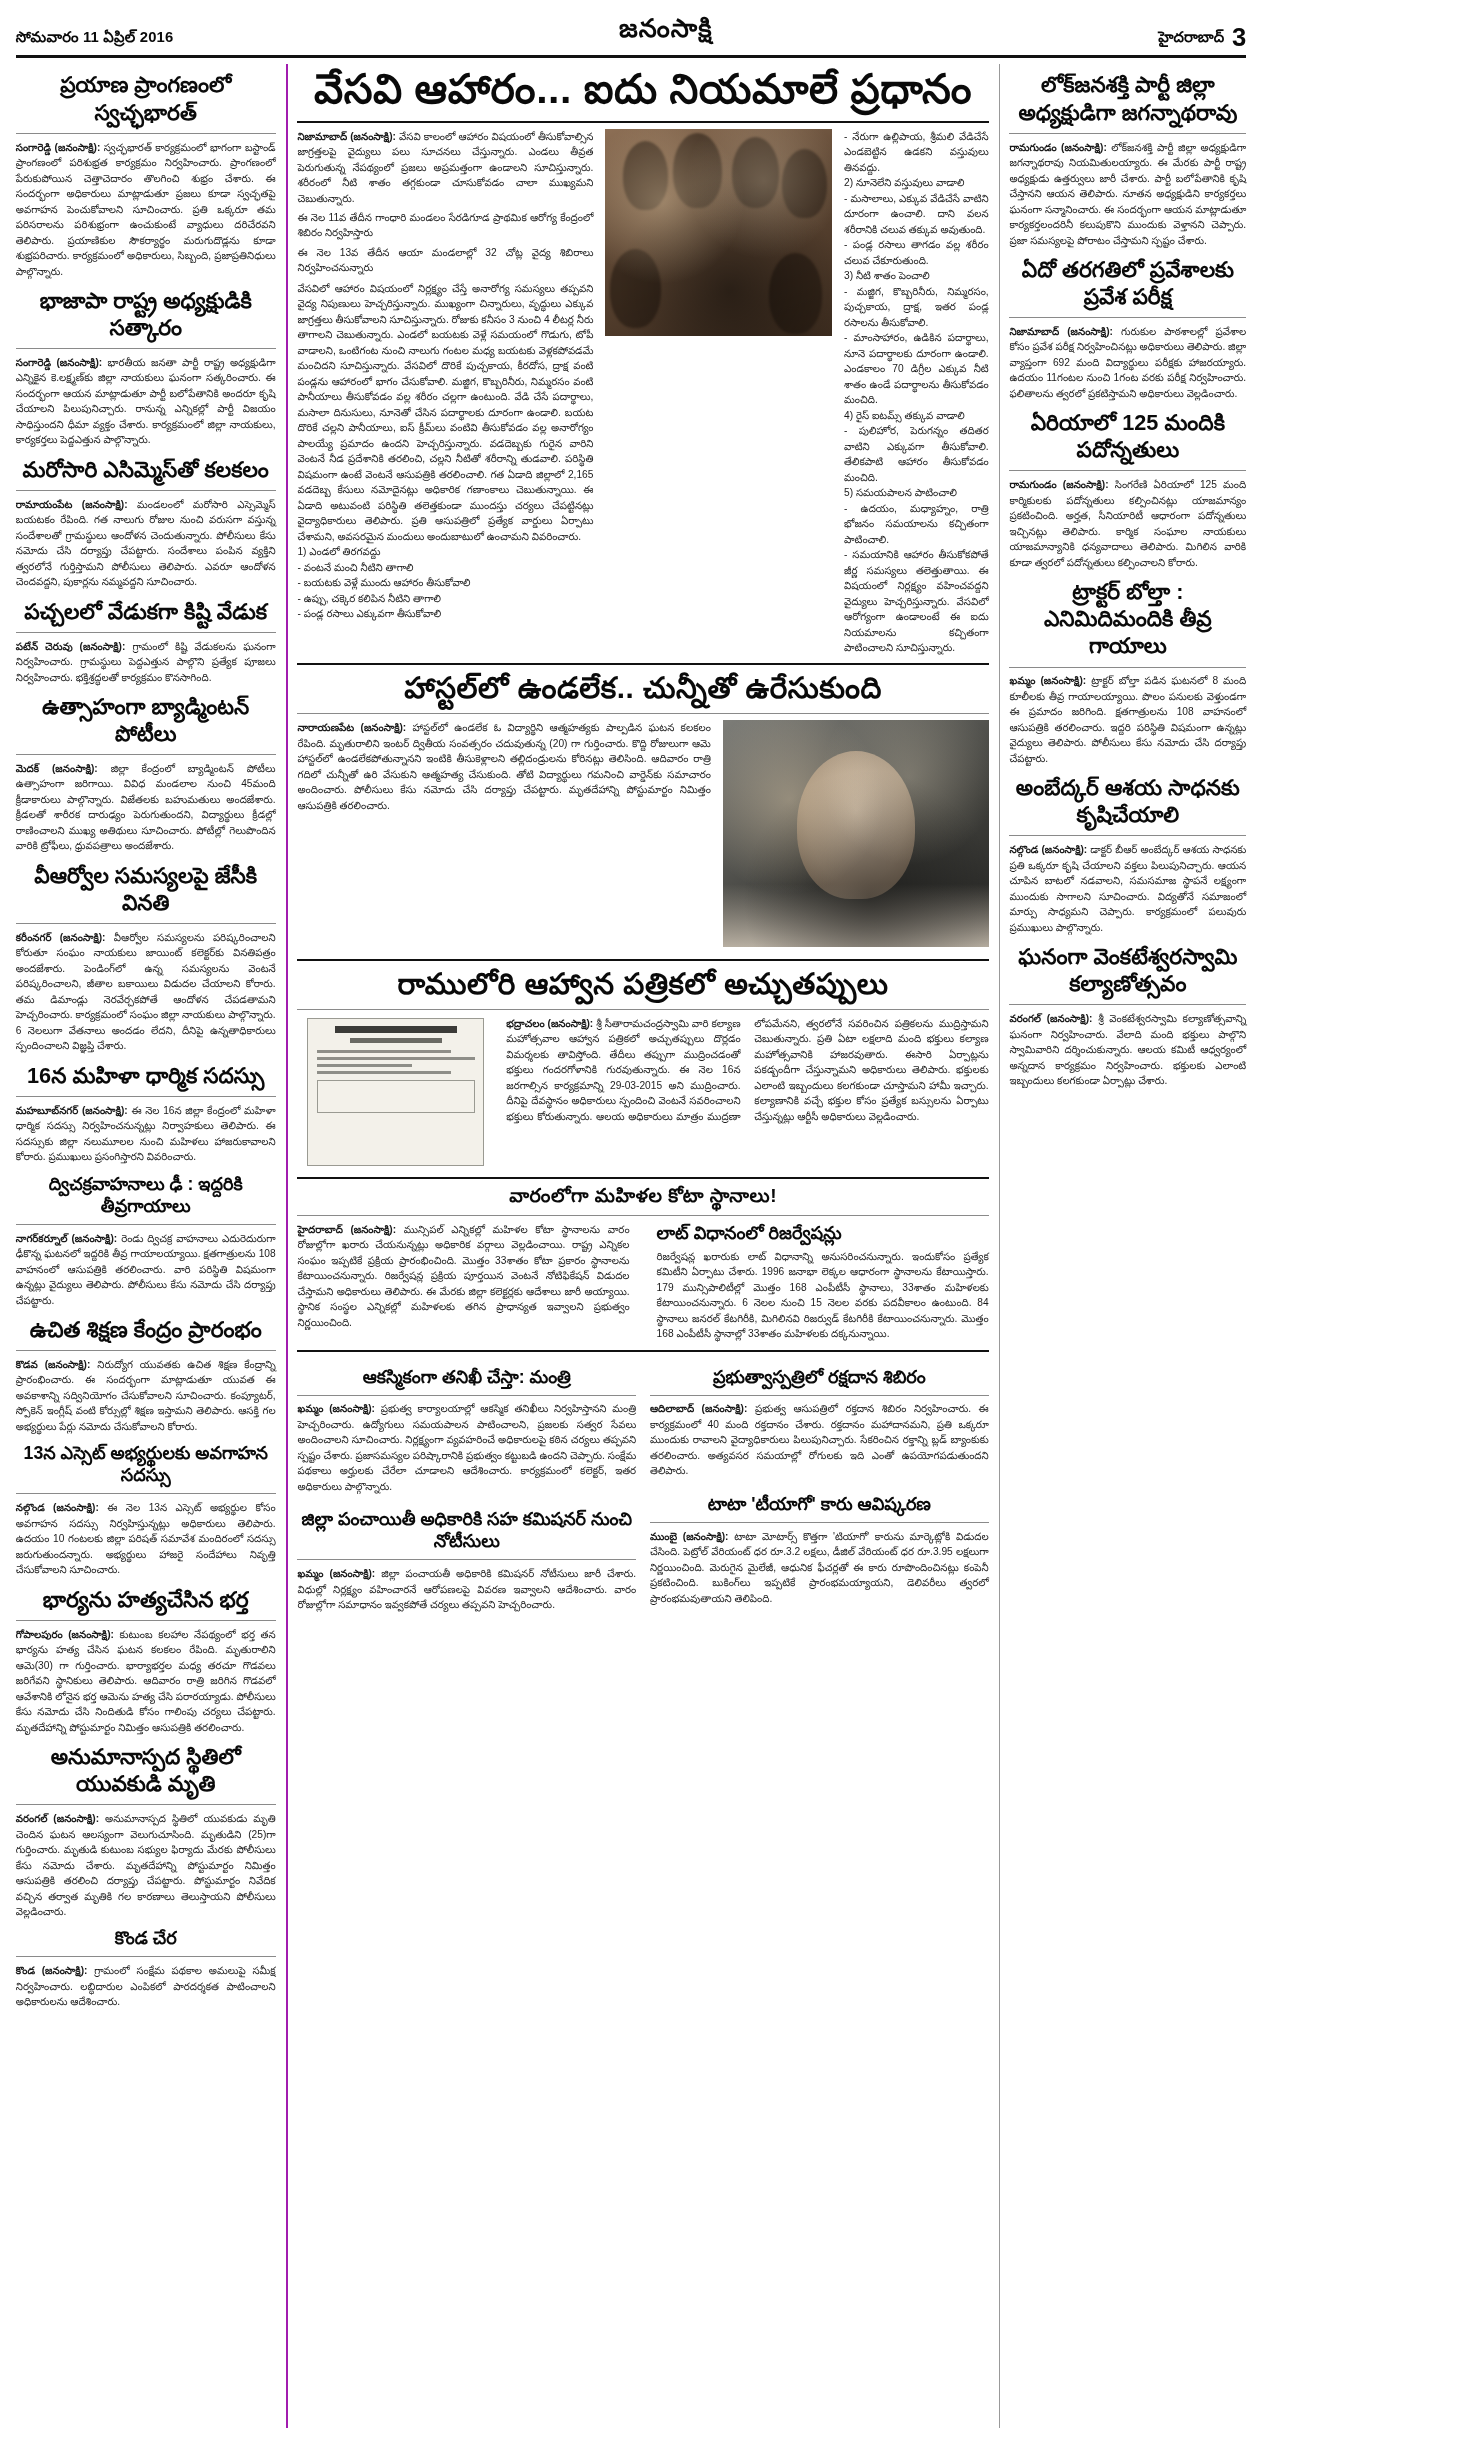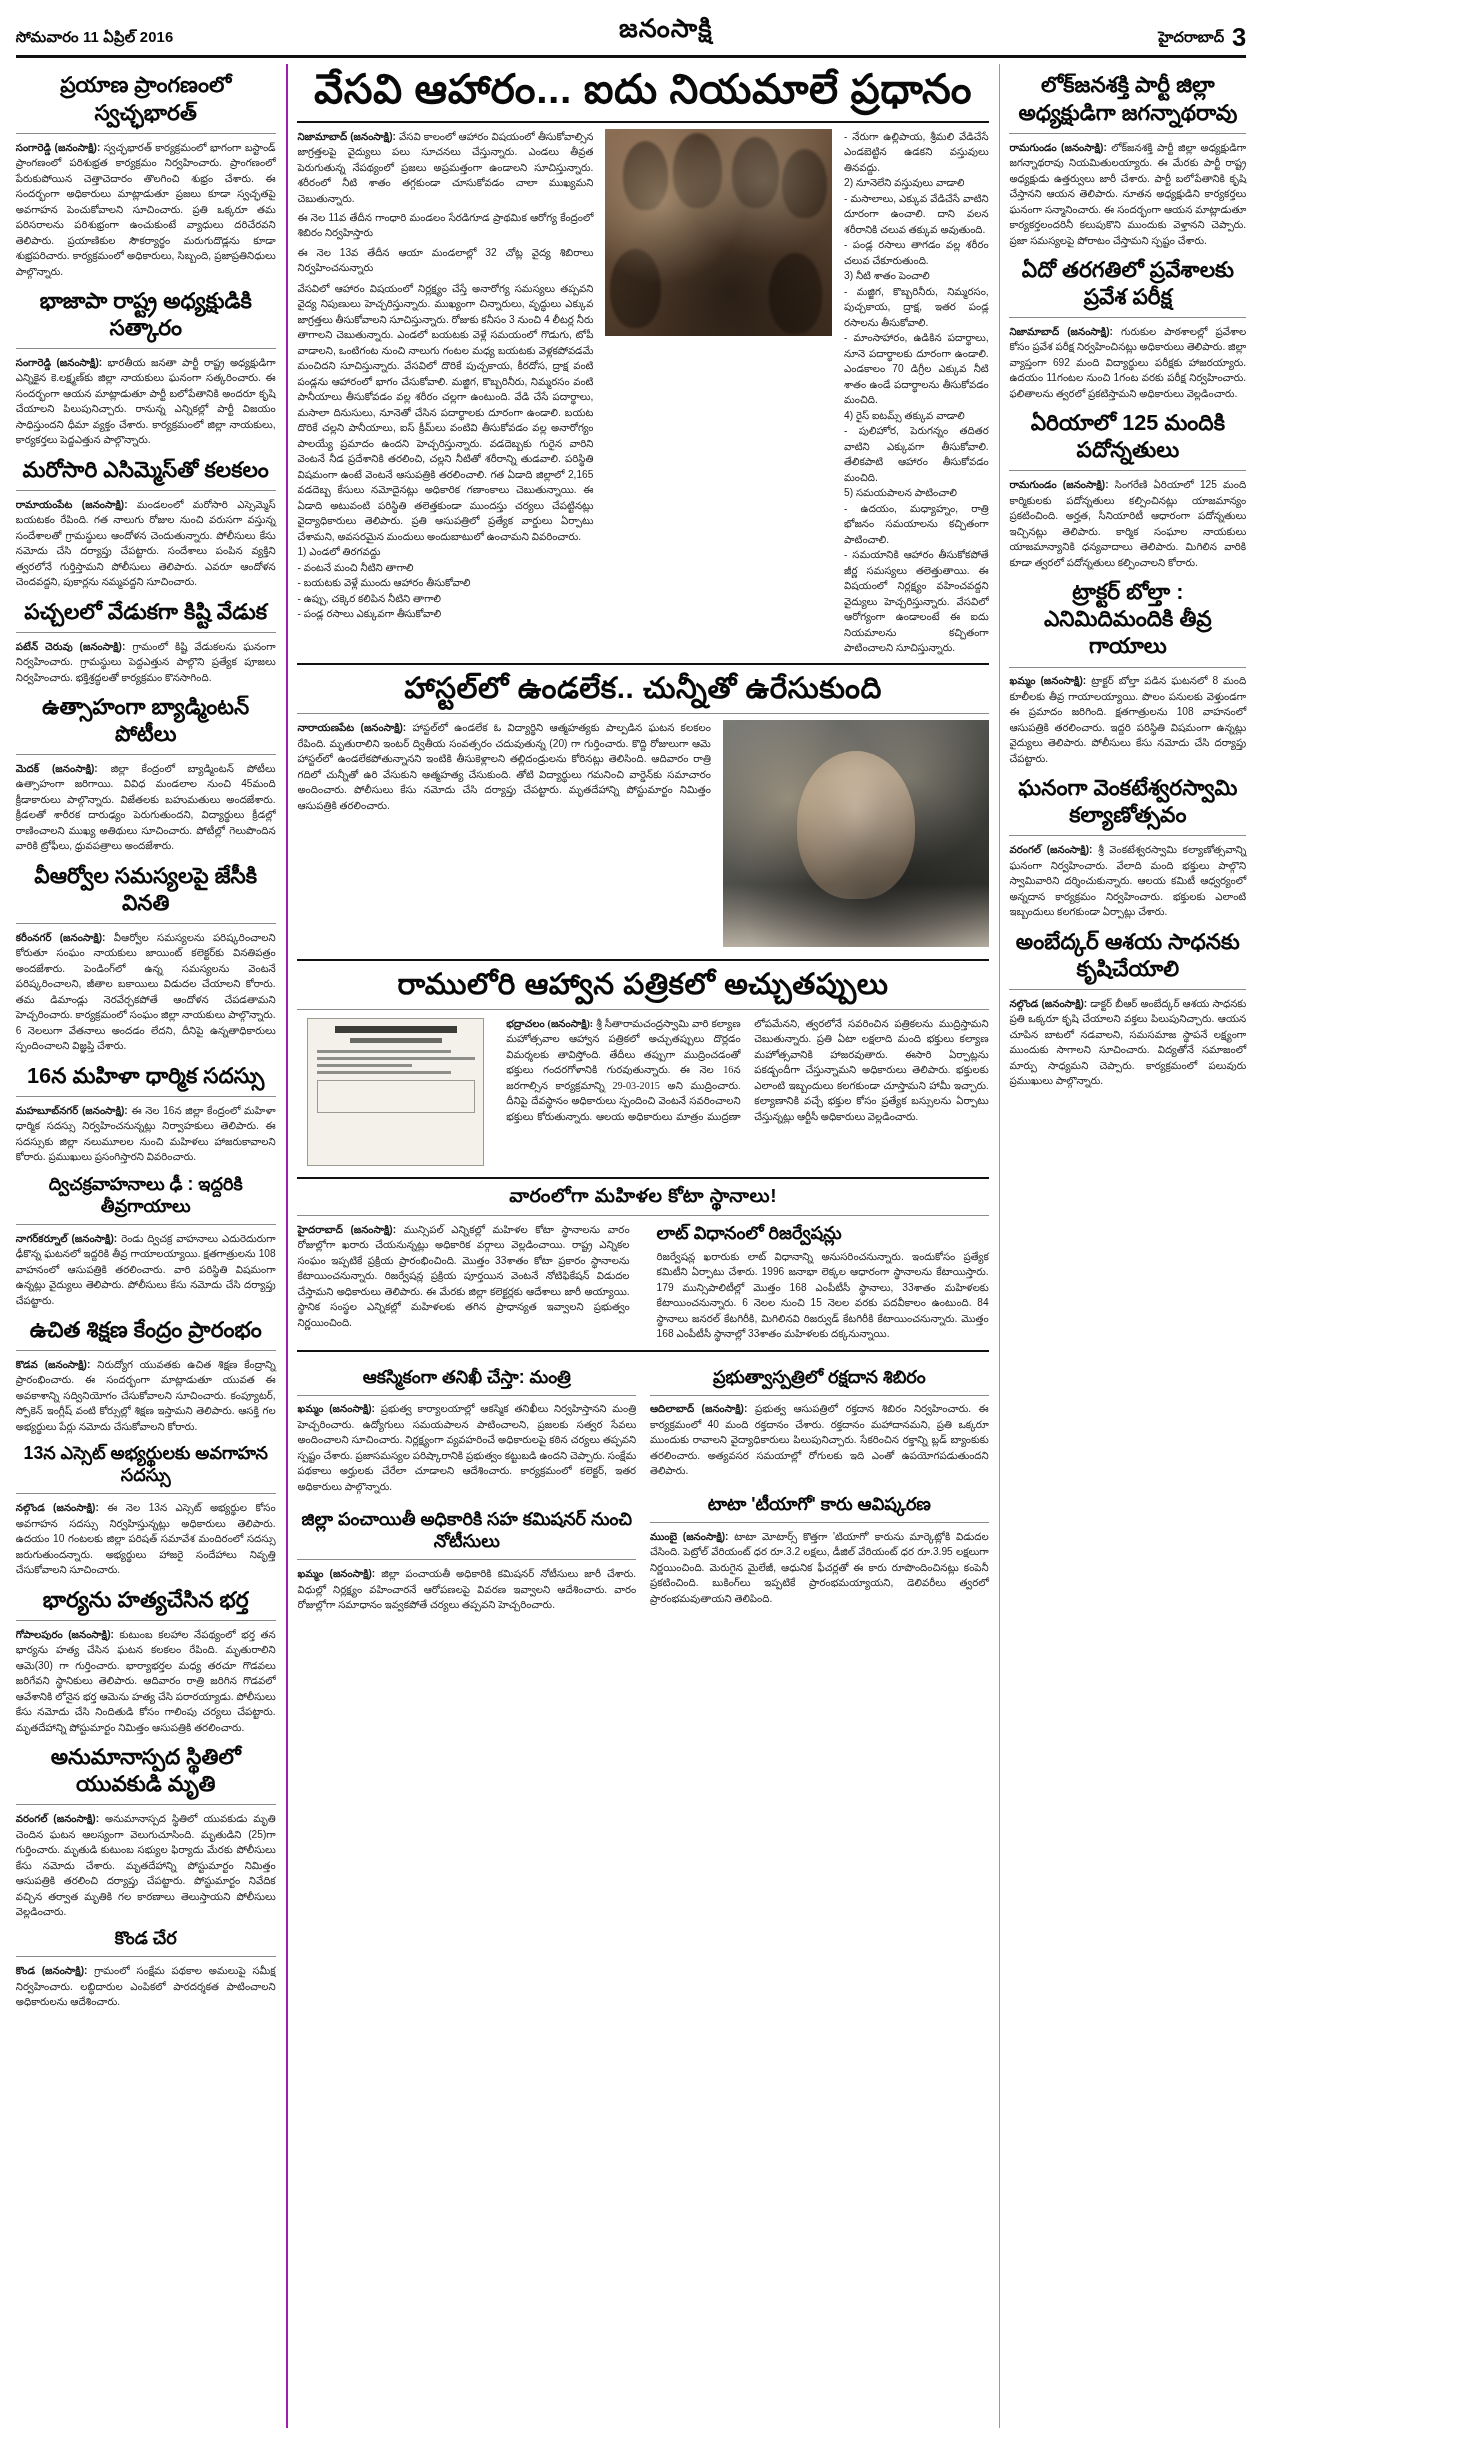--- a/index.html
+++ b/index.html
@@ -309,21 +309,21 @@
             <div class="cap"></div>
           </div>
         </div>
       </div>
 
       <div class="sep-h"></div>
 
       <div>
         <div class="banner mid">రాములోరి ఆహ్వాన పత్రికలో అచ్చుతప్పులు</div>
         <div class="rule"></div>
-        <div style="display:flex; gap:11.8px;font-family:Liberation Serif, serif;">
+        <div style="display:flex; gap:11.8px;">
           <div style="flex:0 0 197px;">
             <div class="scan">
               <div class="t1"></div>
               <div class="t2"></div>
               <div class="ln m"></div>
               <div class="ln"></div>
               <div class="ln s"></div>
               <div class="ln m"></div>
               <div class="box"></div>
             </div>
@@ -426,34 +426,34 @@
       <div>
         <div class="hl">ట్రాక్టర్ బోల్తా : ఎనిమిదిమందికి తీవ్ర గాయాలు</div>
         <div class="rule"></div>
         <div class="body">
           <span class="dl">ఖమ్మం (జనంసాక్షి):</span>
           <span>ట్రాక్టర్ బోల్తా పడిన ఘటనలో 8 మంది కూలీలకు తీవ్ర గాయాలయ్యాయి. పొలం పనులకు వెళ్తుండగా ఈ ప్రమాదం జరిగింది. క్షతగాత్రులను 108 వాహనంలో ఆసుపత్రికి తరలించారు. ఇద్దరి పరిస్థితి విషమంగా ఉన్నట్లు వైద్యులు తెలిపారు. పోలీసులు కేసు నమోదు చేసి దర్యాప్తు చేపట్టారు.</span>
         </div>
       </div>
 
       <div>
+        <div class="hl">అంబేద్కర్ ఆశయ సాధనకు కృషిచేయాలి</div>
+        <div class="rule"></div>
+        <div class="body">
+          <span class="dl">నల్గొండ (జనంసాక్షి):</span>
+          <span>డాక్టర్ బీఆర్ అంబేద్కర్ ఆశయ సాధనకు ప్రతి ఒక్కరూ కృషి చేయాలని వక్తలు పిలుపునిచ్చారు. ఆయన చూపిన బాటలో నడవాలని, సమసమాజ స్థాపనే లక్ష్యంగా ముందుకు సాగాలని సూచించారు. విద్యతోనే సమాజంలో మార్పు సాధ్యమని చెప్పారు. కార్యక్రమంలో పలువురు ప్రముఖులు పాల్గొన్నారు.</span>
+        </div>
+      </div>
+
+      <div>
         <div class="hl">ఘనంగా వెంకటేశ్వరస్వామి కల్యాణోత్సవం</div>
         <div class="rule"></div>
         <div class="body">
           <span class="dl">వరంగల్ (జనంసాక్షి):</span>
           <span>శ్రీ వెంకటేశ్వరస్వామి కల్యాణోత్సవాన్ని ఘనంగా నిర్వహించారు. వేలాది మంది భక్తులు పాల్గొని స్వామివారిని దర్శించుకున్నారు. ఆలయ కమిటీ ఆధ్వర్యంలో అన్నదాన కార్యక్రమం నిర్వహించారు. భక్తులకు ఎలాంటి ఇబ్బందులు కలగకుండా ఏర్పాట్లు చేశారు.</span>
         </div>
       </div>
 
-      <div>
-        <div class="hl">అంబేద్కర్ ఆశయ సాధనకు కృషిచేయాలి</div>
-        <div class="rule"></div>
-        <div class="body">
-          <span class="dl">నల్గొండ (జనంసాక్షి):</span>
-          <span>డాక్టర్ బీఆర్ అంబేద్కర్ ఆశయ సాధనకు ప్రతి ఒక్కరూ కృషి చేయాలని వక్తలు పిలుపునిచ్చారు. ఆయన చూపిన బాటలో నడవాలని, సమసమాజ స్థాపనే లక్ష్యంగా ముందుకు సాగాలని సూచించారు. విద్యతోనే సమాజంలో మార్పు సాధ్యమని చెప్పారు. కార్యక్రమంలో పలువురు ప్రముఖులు పాల్గొన్నారు.</span>
-        </div>
-      </div>
-
     </div>
 
   </div>
 </div>
 
 
 </body></html>

